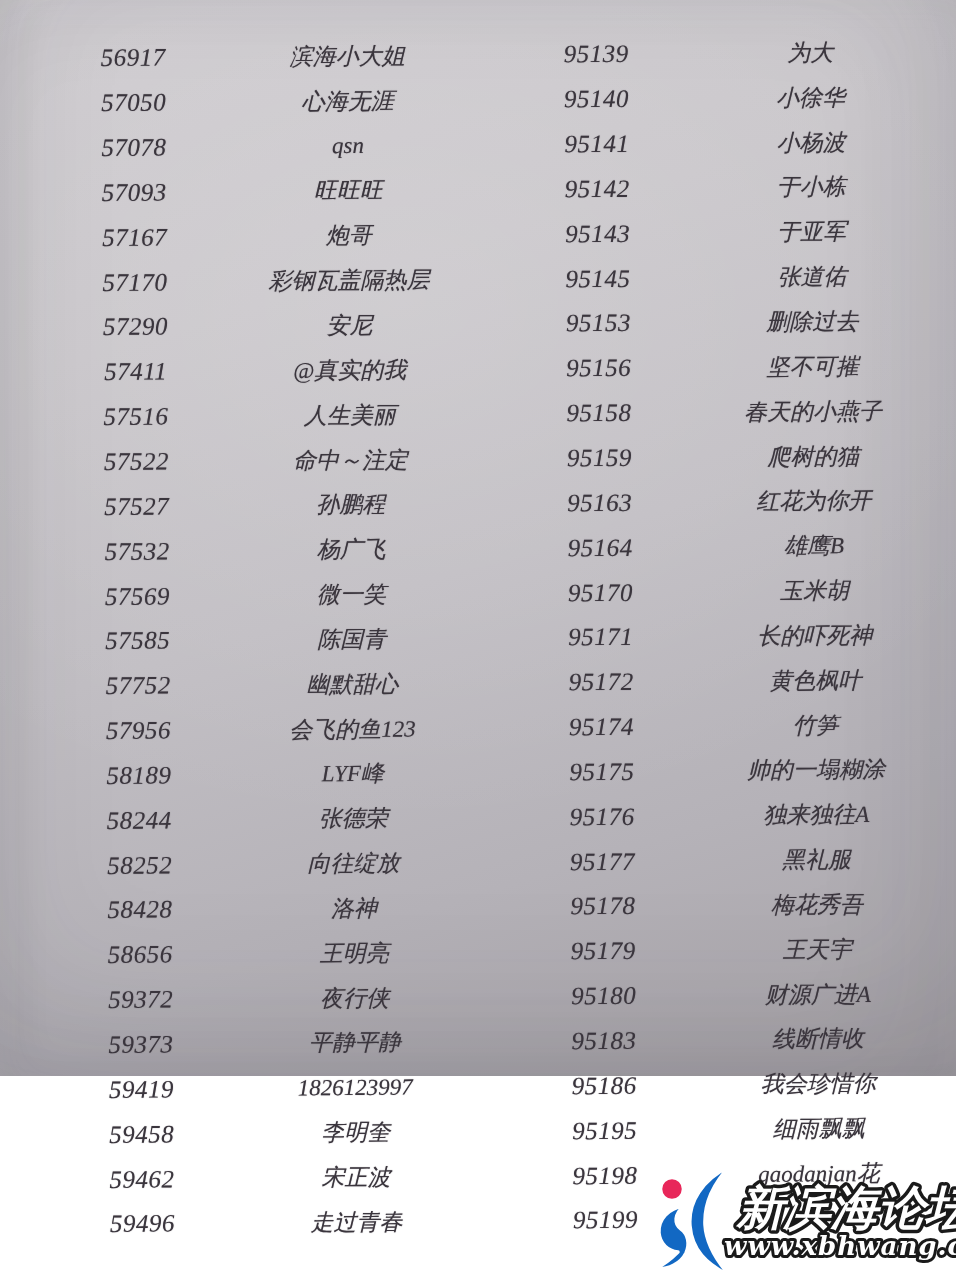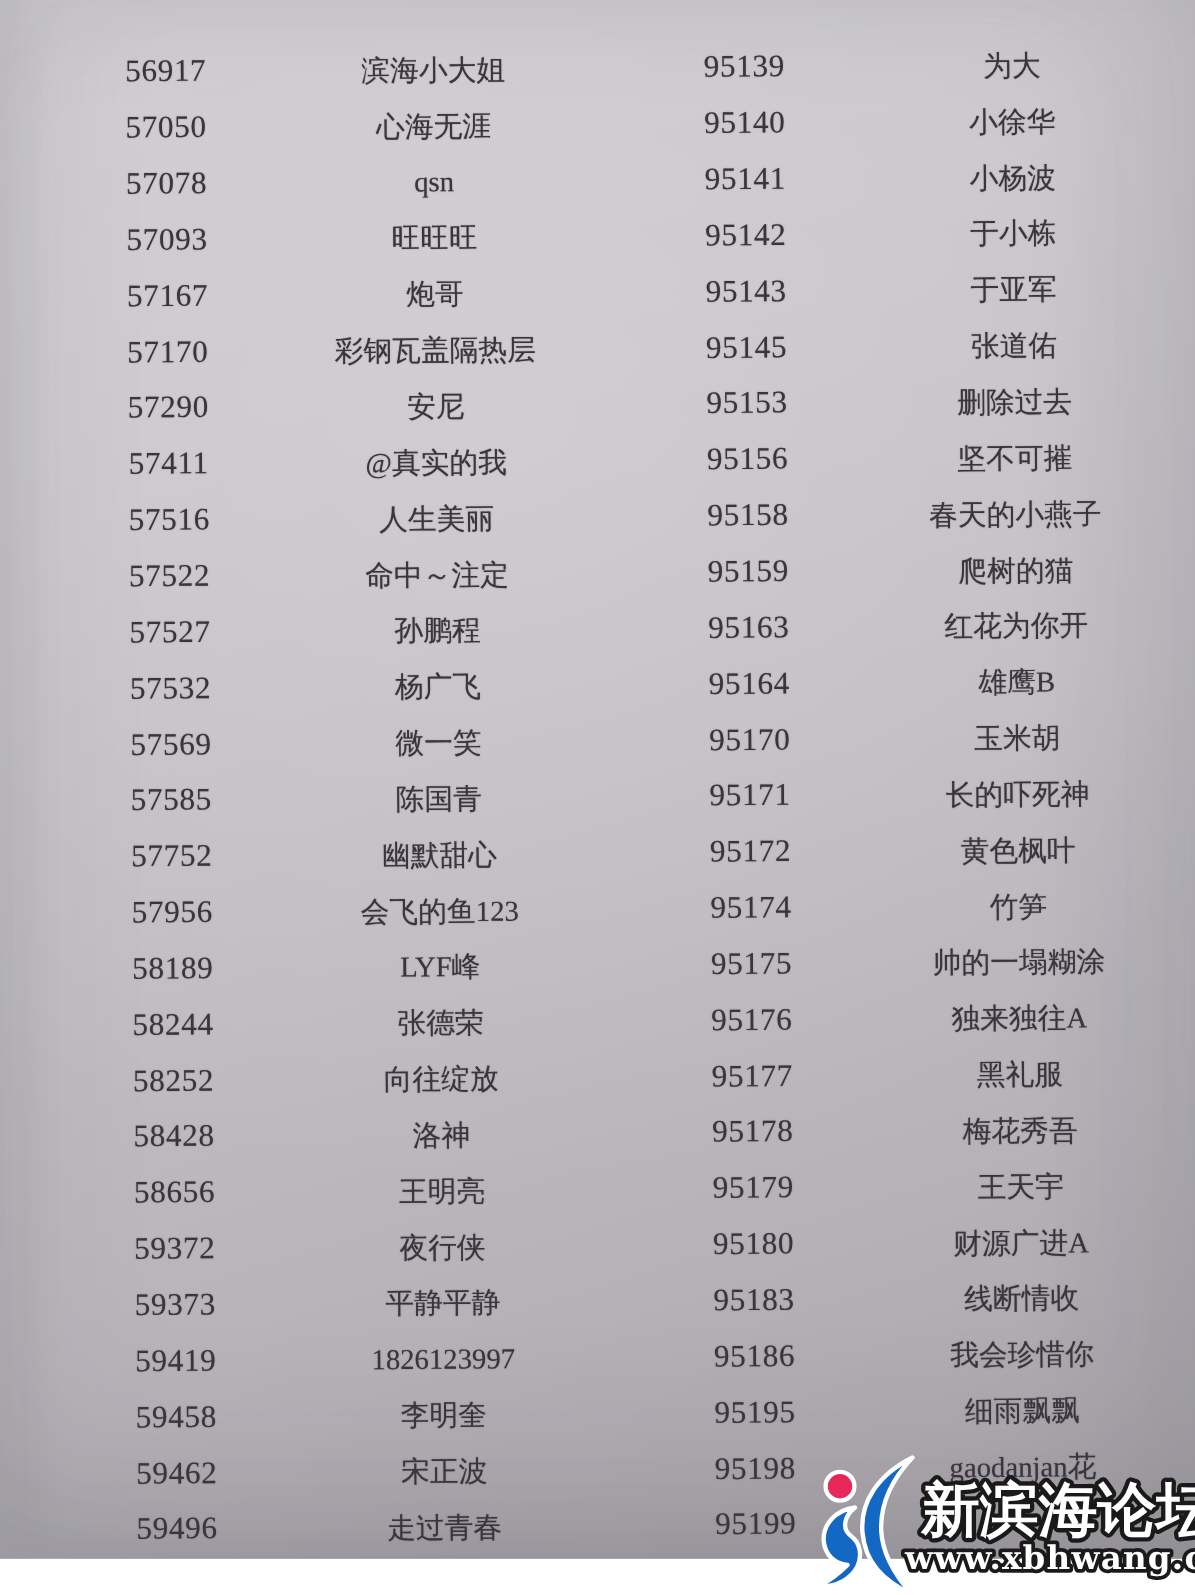--- a/index.html
+++ b/index.html
@@ -6,29 +6,30 @@
     margin: 0;
     padding: 0;
     width: 956px;
     height: 1276px;
     overflow: hidden;
     font-family: "Liberation Serif", "DejaVu Serif", serif;
   }
   .sheet {
     position: relative;
     width: 956px;
-    height: 1247px;
+    height: 1076px;
     background:
       radial-gradient(120% 80% at 42% 28%, rgba(255,255,255,0.14), rgba(255,255,255,0) 62%),
       linear-gradient(163deg, #cfccd0 0%, #c9c6ca 28%, #c1bec3 52%, #b5b2b8 76%, #a7a3a8 100%);
     box-shadow:
       inset 0 -70px 130px rgba(40,35,45,0.10),
       inset -50px 0 110px rgba(40,35,45,0.06),
       inset 18px 0 40px rgba(40,35,45,0.05),
       inset 0 14px 30px rgba(255,255,255,0.10);
+    font-style: italic;
   }
   .list-area {
     position: absolute;
     left: 0; top: 0; right: 0; bottom: 0;
     transform: rotate(-0.45deg);
     transform-origin: 50% 50%;
   }
   .col {
     position: absolute;
     top: 33px;

